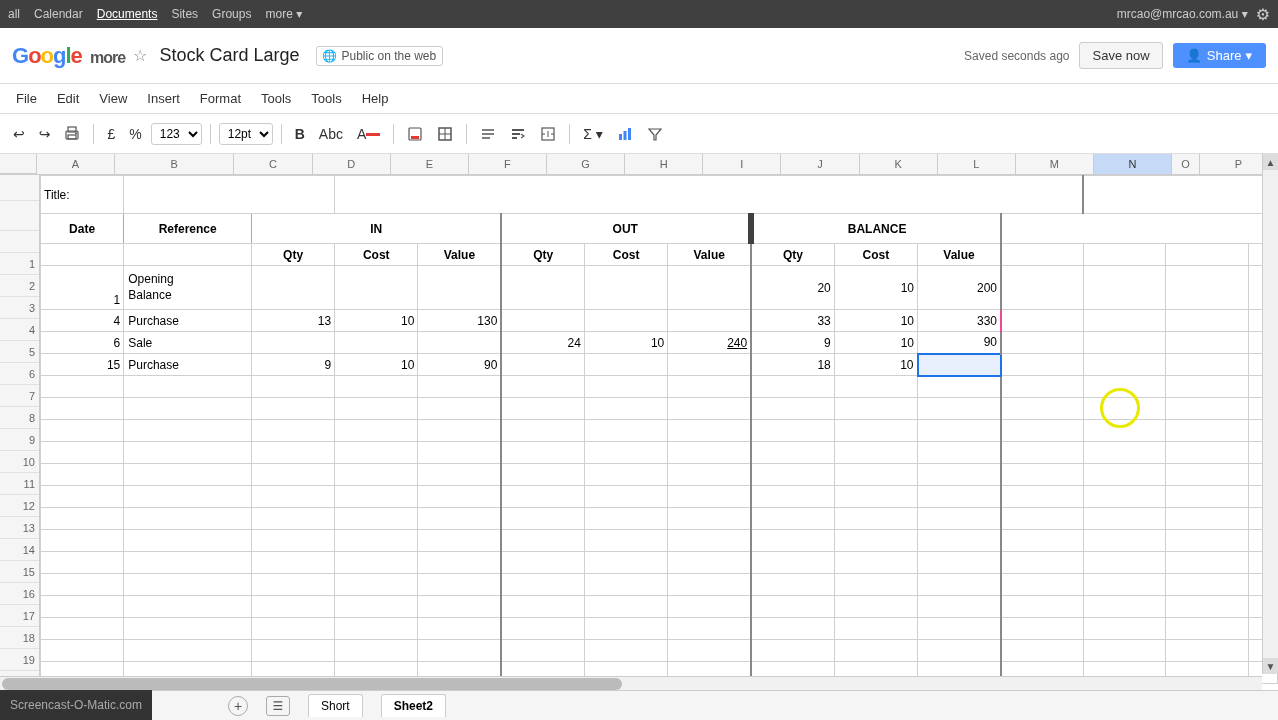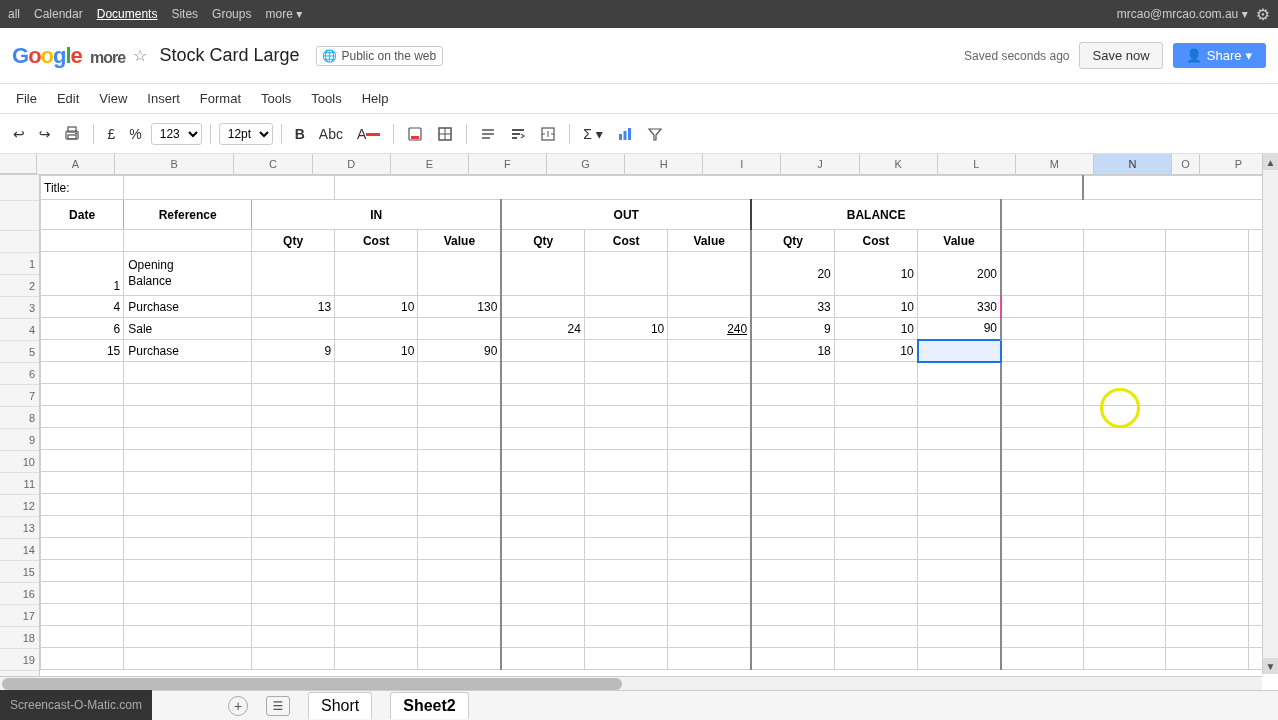--- a/index.html
+++ b/index.html
@@ -208,21 +208,21 @@
       display: flex;
       align-items: center;
       padding: 0 8px;
       gap: 18px;
     }
     .sheet-tab {
       padding: 4px 12px;
       border: 1px solid #ccc;
       border-bottom: none;
       background: white;
-      font-size: 16px;
+      font-size: 12px;
       cursor: pointer;
       border-radius: 3px 3px 0 0;
     }
     .sheet-tab.active { background: white; font-weight: bold; }
     .watermark {
       position: fixed;
       bottom: 0;
       left: 0;
       background: #333;
       color: #aaa;
@@ -516,31 +516,31 @@
       <div class="row-num">19</div>
       <div class="row-num">20</div>
       <div class="row-num">21</div>
     </div>
 
     <div id="main-grid">
       <table class="spreadsheet">
 
         <tbody>
             <tr class="title-row">
-          <td style="width:85px;height:24px;">Title:</td>
+          <td style="width:85px;height:38px;">Title:</td>
           <td style="width:130px;" colspan="2"></td>
           <td colspan="9" style="border-right:2px solid #888;"></td>
           <td colspan="4"></td>
         </tr>
 
         <tr class="header-group">
           <td style="width:85px; height:30px; border-right:1px solid #aaa;">Date</td>
           <td style="width:130px; border-right:1px solid #aaa;">Reference</td>
           <td colspan="3" style="border-right:2px solid #888;">IN</td>
-          <td colspan="3" style="border-right:2px solid #404040;">OUT</td>
+          <td colspan="3" style="border-right:6px solid #404040;">OUT</td>
           <td colspan="3" style="border-right:2px solid #888;">BALANCE</td>
           <td colspan="4"></td>
         </tr>
 
         <tr class="sub-header">
           <td style="width:85px; height:22px;"></td>
           <td style="width:130px;"></td>
           <td style="width:85px;">Qty</td>
           <td style="width:85px;">Cost</td>
           <td style="width:85px; border-right:2px solid #888;">Value</td>

